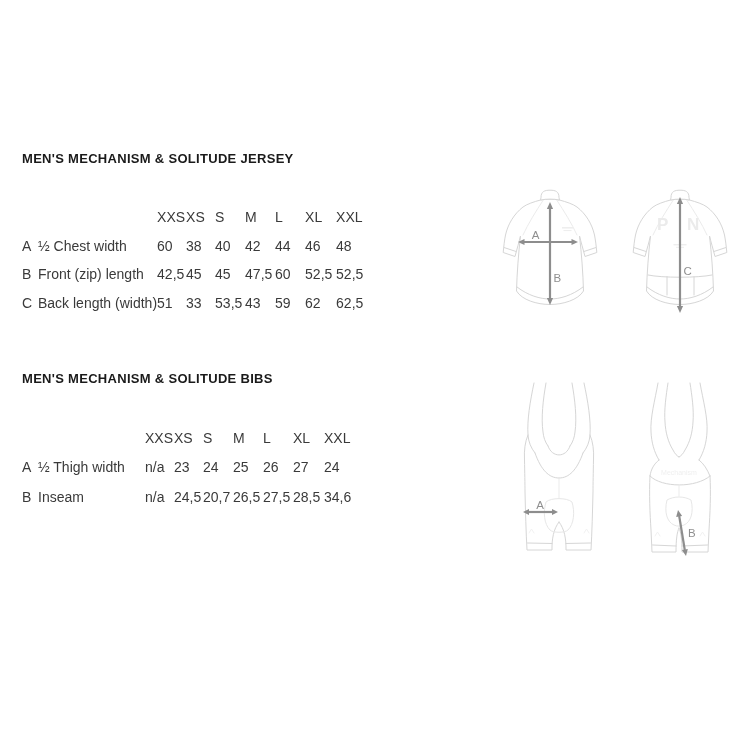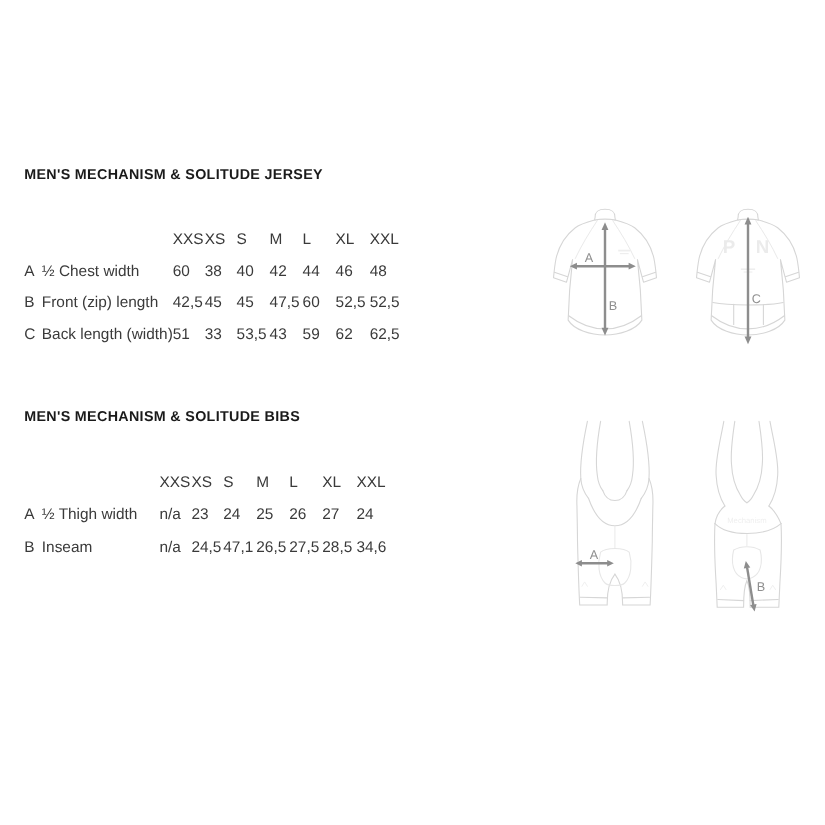--- a/index.html
+++ b/index.html
@@ -208,21 +208,21 @@
         <td>25</td>
         <td>26</td>
         <td>27</td>
         <td>24</td>
       </tr>
       <tr>
         <td>B</td>
         <td>Inseam</td>
         <td>n/a</td>
         <td>24,5</td>
-        <td>47,1</td>
+        <td>20,7</td>
         <td>26,5</td>
         <td>27,5</td>
         <td>28,5</td>
         <td>34,6</td>
       </tr>
     </tbody>
   </table>
 
   <svg class="illus" id="bibs-front" width="95" height="185" viewBox="0 0 95 185">
     <path class="gline" d="M29,3 C25,22 22,40 23,55 C23.5,62 26,68 30,73"></path>

